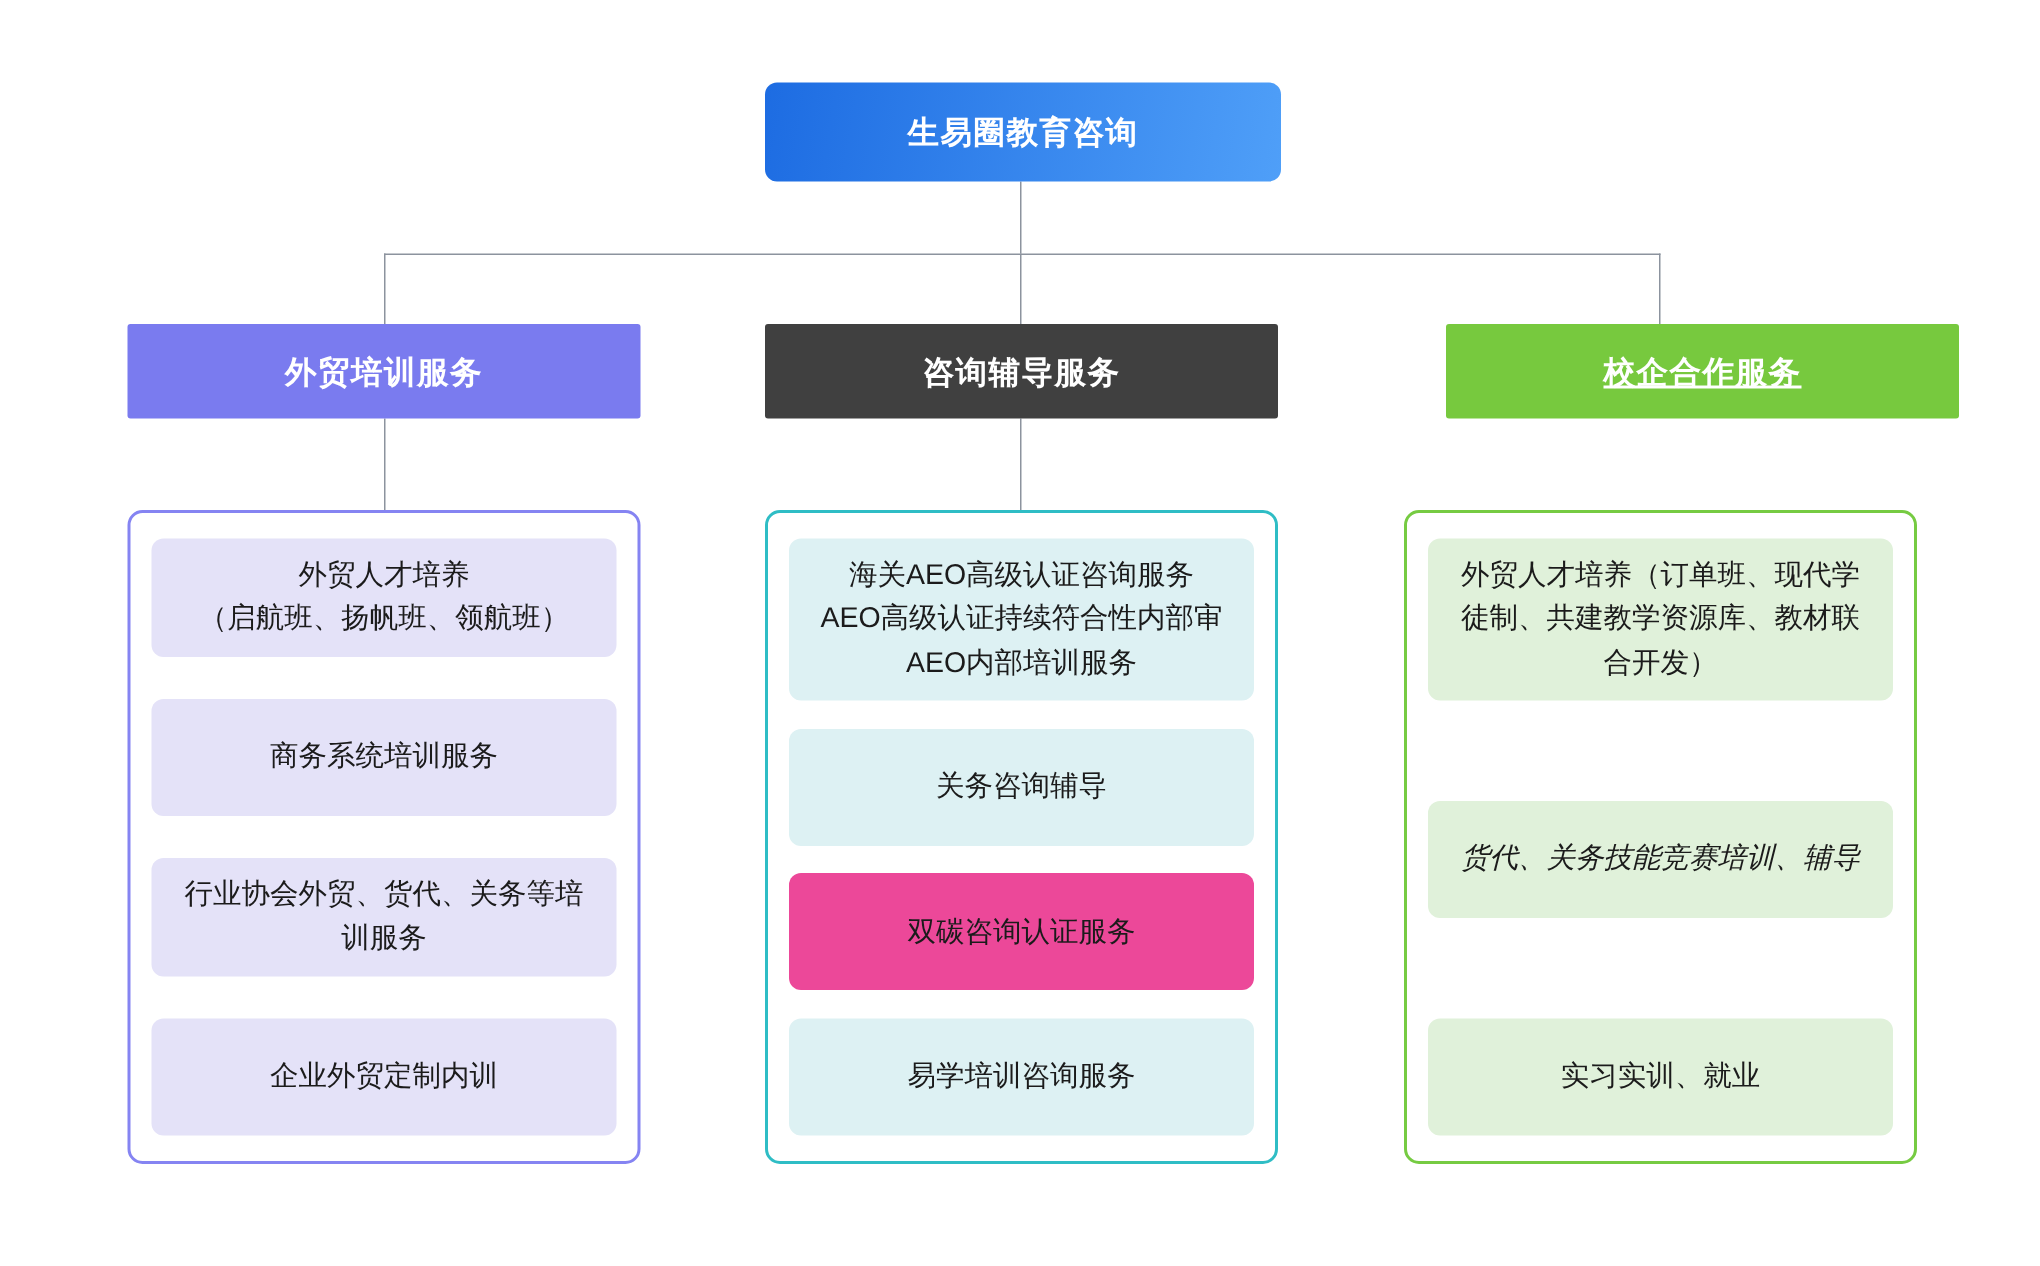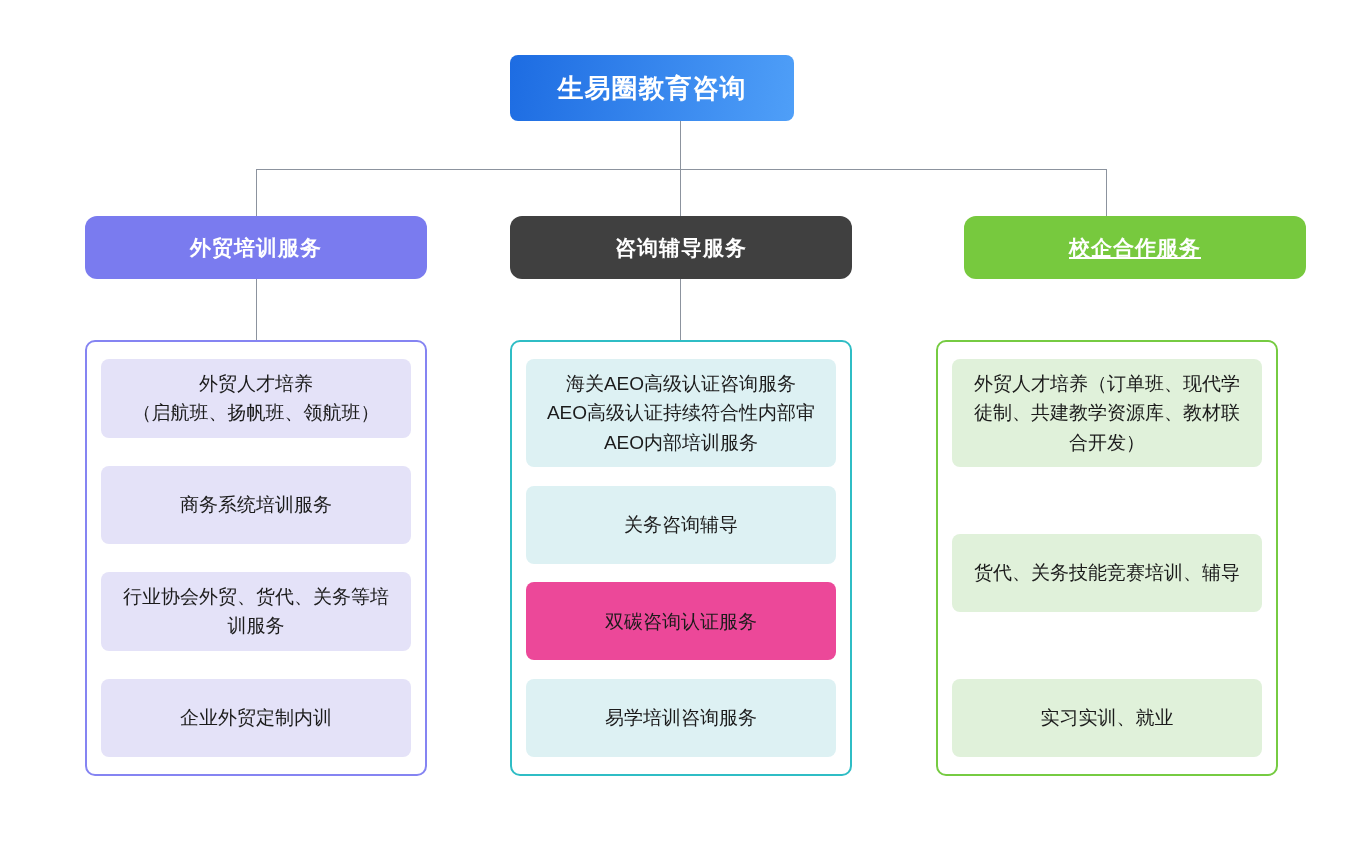--- a/index.html
+++ b/index.html
@@ -20,36 +20,36 @@
     position: absolute;
     background: #8C939E;
   }
   .line.v { width: 1px; }
   .line.h { height: 1px; }
 
   
   .root-node {
     position: absolute;
     left: 510px; top: 55px;
-    width: 284px; height: 66px;
+    width: 344px; height: 66px;
     border-radius: 8px;
     background: linear-gradient(100deg, #1D6CE2 0%, #4F9FF8 100%);
     display: flex; align-items: center; justify-content: center;
     color: #ffffff;
-    font-size: 26px;
+    font-size: 21px;
     font-weight: 700;
     letter-spacing: 1px;
   }
 
   
   .branch-header {
     position: absolute;
     top: 216px;
     width: 342px; height: 63px;
-    border-radius: 12px;
+    border-radius: 2px;
     display: flex; align-items: center; justify-content: center;
     color: #ffffff;
     font-size: 21px;
     font-weight: 700;
     letter-spacing: 1px;
     box-sizing: border-box;
   }
   .branch-header.c1 { left: 85px;  background: #7A7BEF; }
   .branch-header.c2 { left: 510px; background: #29B7BF; }
   .branch-header.c3 { left: 964px; background: #77C93E; text-decoration: underline; }
@@ -127,17 +127,17 @@
     <div class="leaf-item" style="background: rgb(221, 241, 243);">海关AEO高级认证咨询服务
 AEO高级认证持续符合性内部审
 AEO内部培训服务</div>
     <div class="leaf-item" style="background: rgb(221, 241, 243);">关务咨询辅导</div>
     <div class="leaf-item" style="background: #ec4899;">双碳咨询认证服务</div>
     <div class="leaf-item" style="background: rgb(221, 241, 243);">易学培训咨询服务</div>
   </div>
 
   <div class="branch-panel c3" style="border-color: rgb(118, 203, 66);">
     <div class="leaf-item" style="background: rgb(224, 241, 218);">外贸人才培养（订单班、现代学徒制、共建教学资源库、教材联合开发）</div>
-    <div class="leaf-item" style="background: rgb(224, 241, 218);">货代、关务技能竞赛培训、辅导</div>
+    <div class="leaf-item" style="background: rgb(224, 241, 218); font-style: italic;">货代、关务技能竞赛培训、辅导</div>
     <div class="leaf-item" style="background: rgb(224, 241, 218);">实习实训、就业</div>
   </div>
 
 </div>
 
 </body></html>

